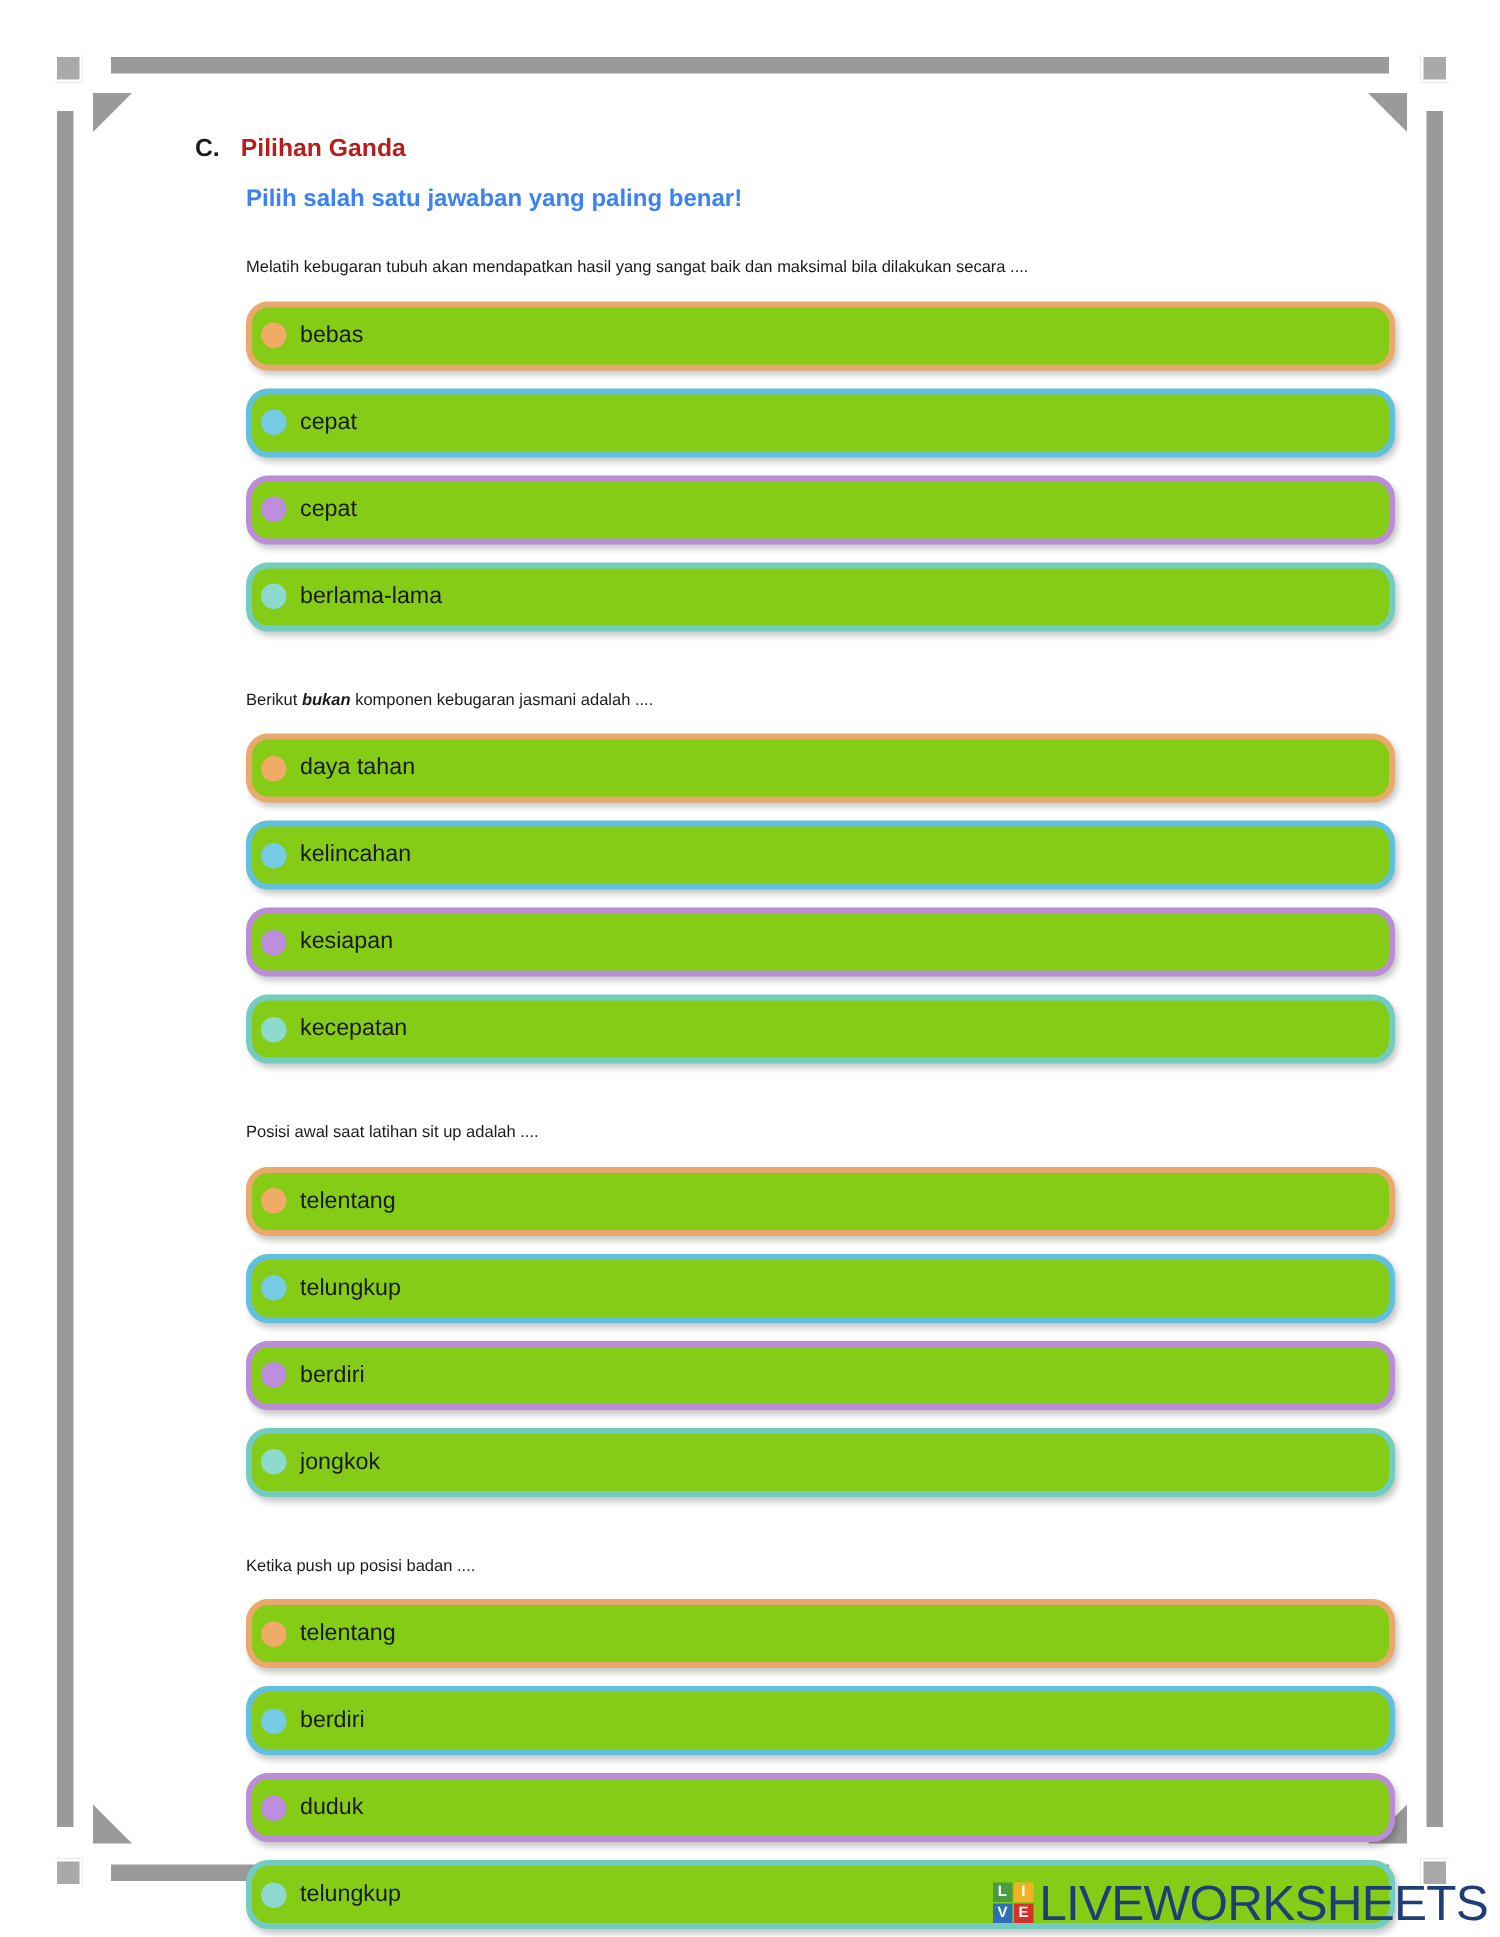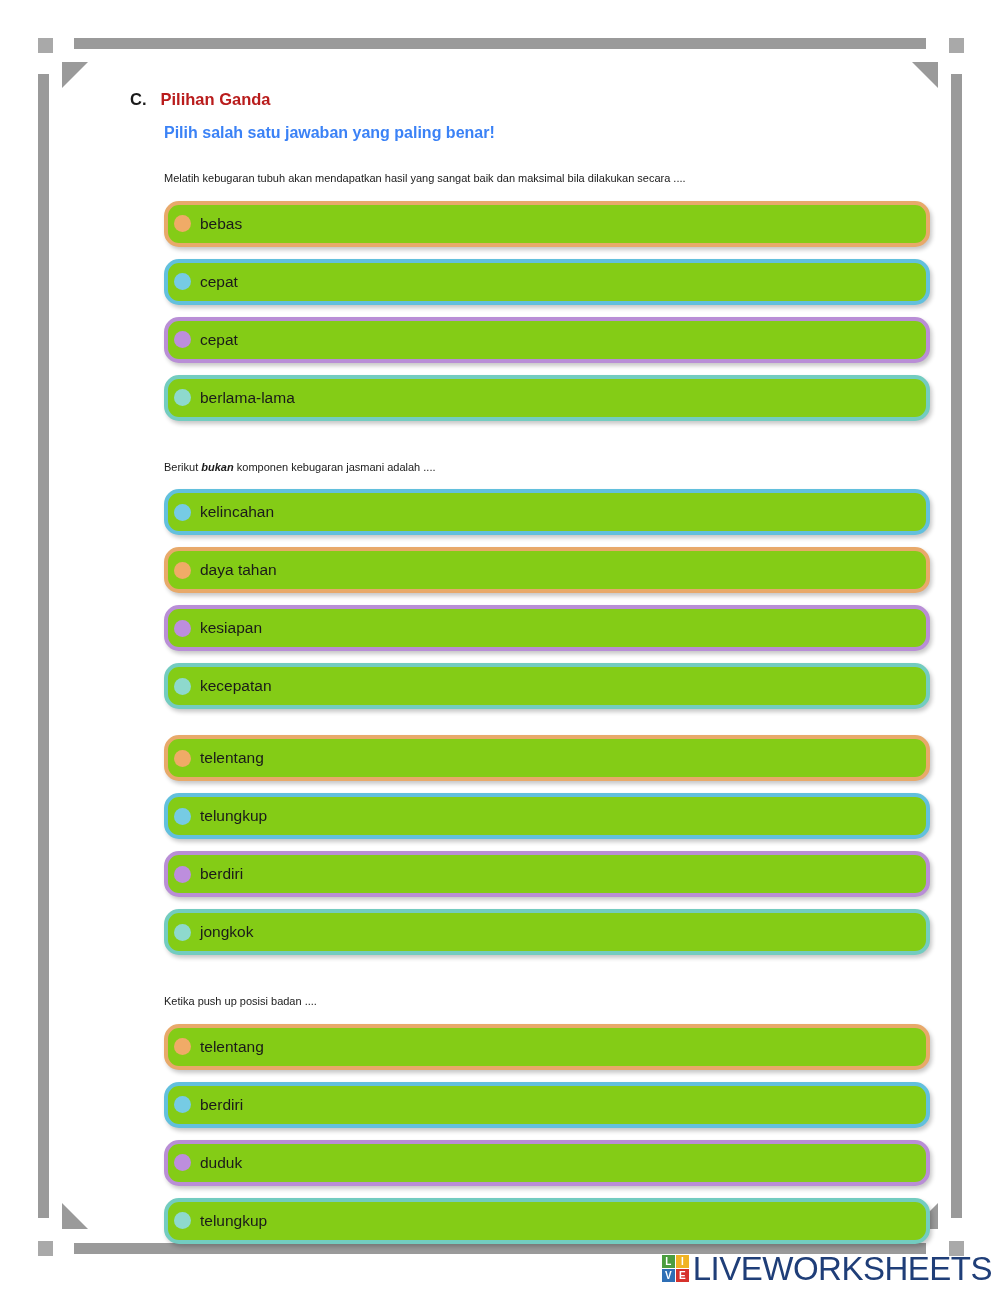--- a/index.html
+++ b/index.html
@@ -247,39 +247,40 @@
           </div>
           <div class="option opt-teal">
             <span class="bullet"></span>
             <span class="opt-label">berlama-lama</span>
           </div>
         </div>
       </div>
       <div class="question-block">
         <p class="q-intro"><span>Berikut </span><b>bukan</b><span> komponen kebugaran jasmani adalah ....</span></p>
         <div class="options">
+          <div class="option opt-orange">
+            <span class="bullet"></span>
+            <span class="opt-label">daya tahan</span>
+          </div>
           <div class="option opt-blue">
             <span class="bullet"></span>
             <span class="opt-label">kelincahan</span>
-          </div>
-          <div class="option opt-orange">
-            <span class="bullet"></span>
-            <span class="opt-label">daya tahan</span>
           </div>
           <div class="option opt-purple">
             <span class="bullet"></span>
             <span class="opt-label">kesiapan</span>
           </div>
           <div class="option opt-teal">
             <span class="bullet"></span>
             <span class="opt-label">kecepatan</span>
           </div>
         </div>
       </div>
       <div class="question-block">
+        <p class="q-intro"><span>Posisi awal saat latihan sit up adalah ....</span></p>
         <div class="options">
           <div class="option opt-orange">
             <span class="bullet"></span>
             <span class="opt-label">telentang</span>
           </div>
           <div class="option opt-blue">
             <span class="bullet"></span>
             <span class="opt-label">telungkup</span>
           </div>
           <div class="option opt-purple">

